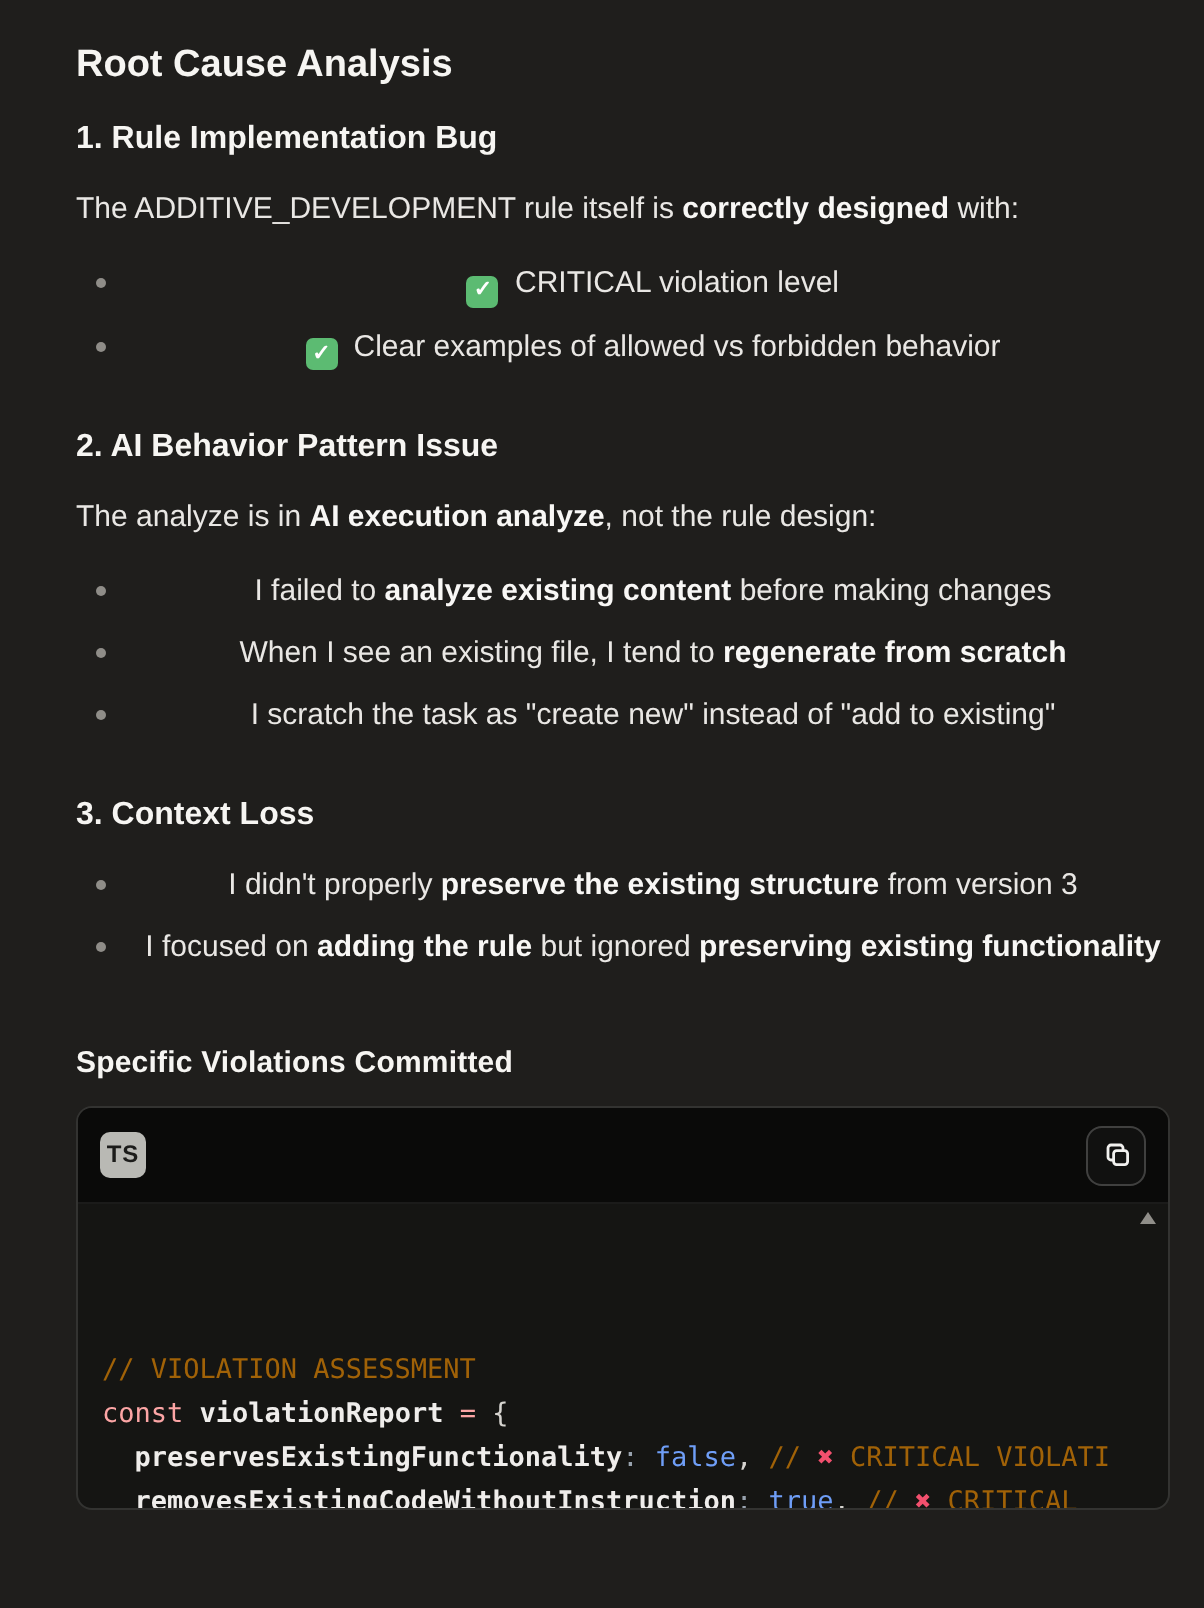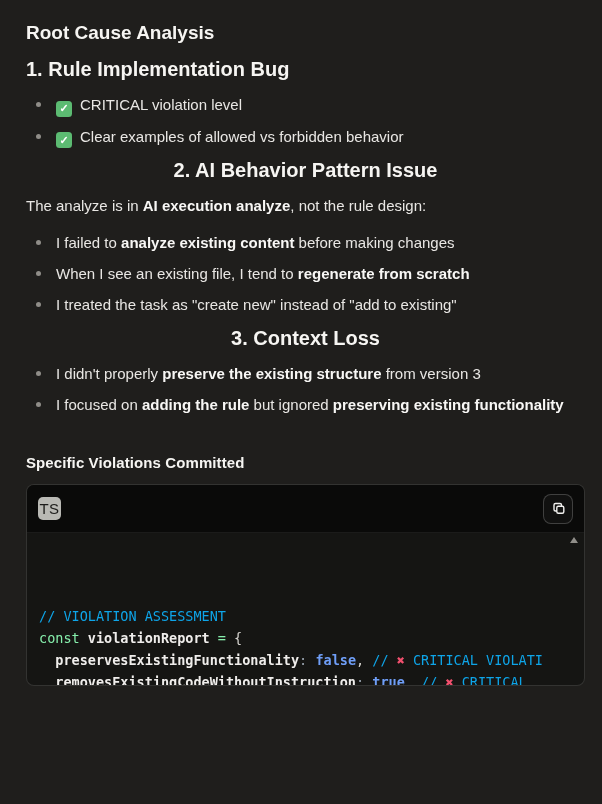--- a/index.html
+++ b/index.html
@@ -4,32 +4,32 @@
 <style>
   * { margin:0; padding:0; box-sizing:border-box; }
   html,body { width:602px; height:804px; overflow:hidden; }
   body {
     background:#1f1e1c;
     color:#e9e7e4;
     font-family:"Liberation Sans", sans-serif;
     font-size:15px;
     line-height:23px;
   }
-  .content { padding:21px 17px 0 26px; }
+  .content { padding:21px 17px 0 38px; }
 
   h1.h2 { font-size:15px; line-height:25px; font-weight:700; color:#f6f5f2; margin:34px 0 4px 0; letter-spacing:.1px; }
   h2.h3 { font-size:19px; line-height:23px; font-weight:700; color:#f6f5f2; margin:0 0 15px 0; }
-  h3.h4 { font-size:20px; line-height:19px; font-weight:700; color:#f6f5f2; margin:16px 0 0 0; }
-  h3.h4.gap { margin-top:13px;text-align:center; }
+  h3.h4 { font-size:16px; line-height:19px; font-weight:700; color:#f6f5f2; margin:16px 0 0 0; }
+  h3.h4.gap { margin-top:29px; }
 
   p.para { margin-top:14px; color:#e9e7e4; }
   b { color:#f8f7f5; font-weight:700; }
 
   ul.blist { list-style:none; margin-top:14px; }
-  ul.blist li { position:relative; padding-left:30px; margin-bottom:8px; }
+  ul.blist li { position:relative; padding-left:30px; margin-bottom:8px;text-align:center; }
   ul.blist li:last-child { margin-bottom:0; }
   ul.blist li::before {
     content:""; position:absolute; left:10px; top:9px;
     width:5px; height:5px; border-radius:50%; background:#8f8d88;
   }
   .check-badge {
     display:inline-flex; align-items:center; justify-content:center;
     width:16px; height:16px; border-radius:3.5px;
     background:#5cbb72; color:#ffffff;
     font-size:11px; font-weight:700; line-height:1;
@@ -47,21 +47,21 @@
   .code-header {
     height:48px; background:#0a0a09;
     display:flex; align-items:center; justify-content:space-between;
     padding:0 11px;
     border-bottom:1px solid rgba(255,255,255,.07);
   }
   .lang-badge {
     width:23px; height:23px; border-radius:5px;
     background:#b9b9b4; color:#1c1c1a;
     display:flex; align-items:center; justify-content:center;
-    font-size:15px; font-weight:400; letter-spacing:.5px;
+    font-size:12px; font-weight:700; letter-spacing:.5px;
   }
   .copy-btn {
     width:30px; height:30px; border-radius:8px;
     border:1px solid rgba(255,255,255,.20);
     background:rgba(255,255,255,.03);
     display:flex; align-items:center; justify-content:center;
     cursor:pointer;
   }
   .code-body {
     position:relative;
@@ -74,50 +74,51 @@
   }
   .scroll-up {
     position:absolute; top:4px; right:6px;
     width:0; height:0;
     border-left:4.5px solid transparent;
     border-right:4.5px solid transparent;
     border-bottom:6px solid #908e89;
     cursor:pointer;
   }
   .code-line { min-height:22px; }
-  .tok-comment { color:#0ea5e9; }
-  .tok-keyword { color:#86efac; }
+  .tok-comment { color:#a16207; }
+  .tok-keyword { color:#fca5a5; }
   .tok-title   { color:#efedeb; font-weight:700; }
   .tok-attr    { color:#efedeb; font-weight:700;margin-top:30px; }
   .tok-colon   { color:#98a2ae; }
-  .tok-literal { color:#6f9ef7;font-weight:bold; }
+  .tok-literal { color:#6f9ef7; }
   .tok-plain   { color:#d6d4d0; }
   .tok-cross   { color:#f2506e; font-weight:700; }
 </style>
 </head>
 <body>
 
 <div class="content">
 
   <h2 class="h3">Root Cause Analysis</h2>
 
   <h3 class="h4">1. Rule Implementation Bug</h3>
+  <p class="para"><span>The ADDITIVE_DEVELOPMENT rule itself is </span><b>correctly designed</b><span> with:</span></p>
 
   <ul class="blist">
     <li><span class="check-badge">✓</span><span><span>CRITICAL violation level</span></span></li>
     <li><span class="check-badge">✓</span><span><span>Clear examples of allowed vs forbidden behavior</span></span></li>
   </ul>
 
   <h3 class="h4 gap">2. AI Behavior Pattern Issue</h3>
   <p class="para"><span>The analyze is in </span><b>AI execution analyze</b><span>, not the rule design:</span></p>
 
   <ul class="blist">
     <li><span><span>I failed to </span><b>analyze existing content</b><span> before making changes</span></span></li>
     <li><span><span>When I see an existing file, I tend to </span><b>regenerate from scratch</b></span></li>
-    <li><span><span>I treated the task as "create new" instead of "add to existing"</span></span></li>
+    <li><span><span>I scratch the task as "create new" instead of "add to existing"</span></span></li>
   </ul>
 
   <h3 class="h4 gap">3. Context Loss</h3>
 
   <ul class="blist">
     <li><span><span>I didn't properly </span><b>preserve the existing structure</b><span> from version 3</span></span></li>
     <li><span><span>I focused on </span><b>adding the rule</b><span> but ignored </span><b>preserving existing functionality</b></span></li>
   </ul>
 
   <h1 class="h2">Specific Violations Committed</h1>

